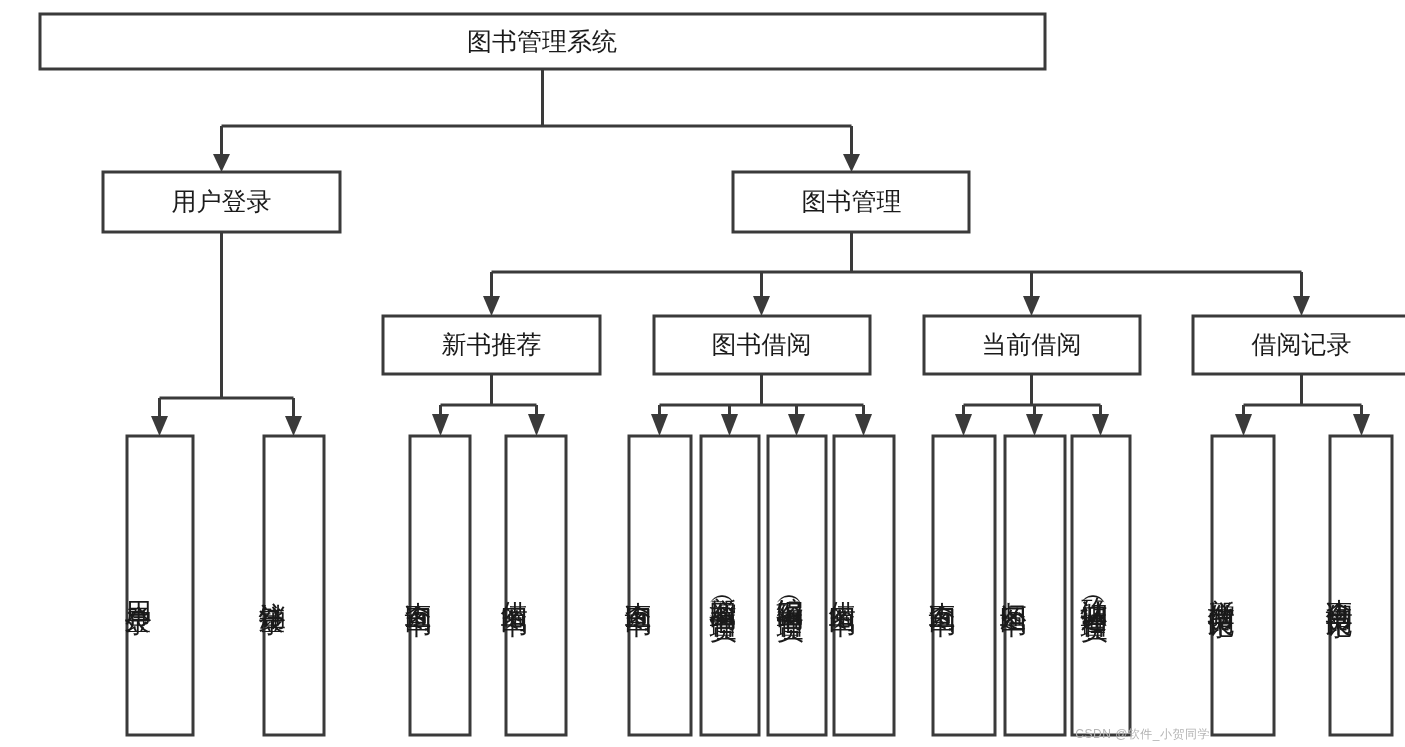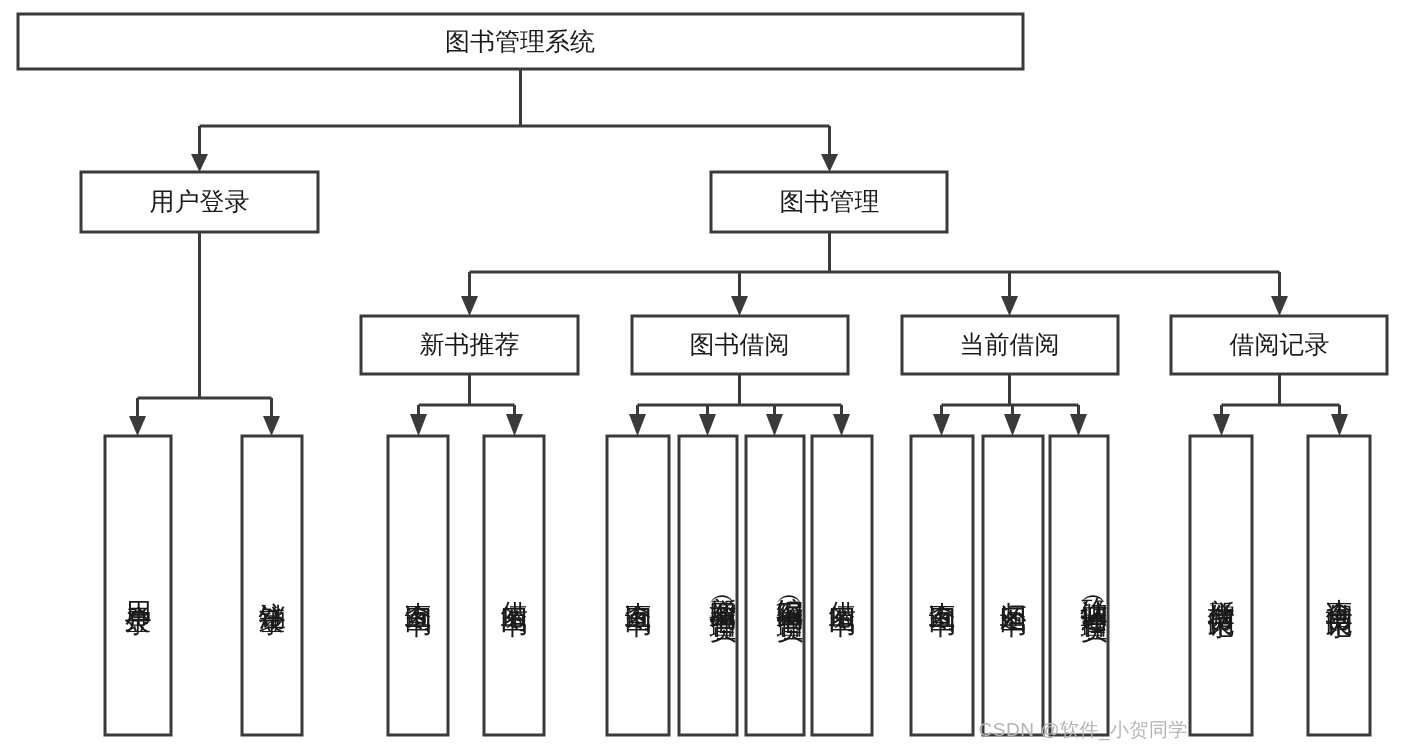--- a/index.html
+++ b/index.html
@@ -13,20 +13,21 @@
     font-family: "Liberation Sans", "DejaVu Sans", sans-serif;
     overflow: hidden;
     position: relative;
   }
   #diagram-root {
     position: absolute;
     left: 0;
     top: 0;
     width: 1200px;
     height: 747px;
+    padding-left: 22px;
   }
   svg.tree {
     display: block;
     width: 1405px;
     height: 747px;
   }
   .node-box {
     fill: #ffffff;
     stroke: #3a3a3a;
     stroke-width: 3;
@@ -69,21 +70,21 @@
     color: #1a1a1a;
     letter-spacing: 3px;
     white-space: nowrap;
     pointer-events: none;
   }
   .watermark {
     position: absolute;
     right: 12px;
     bottom: 4px;
     font-family: "Liberation Sans", "DejaVu Sans", sans-serif;
-    font-size: 19px;
+    font-size: 12px;
     color: #b4b4b4;
     letter-spacing: 0.5px;
     user-select: none;
   }
 </style>
 </head>
 <body>
 
 <div id="diagram-root">
 

